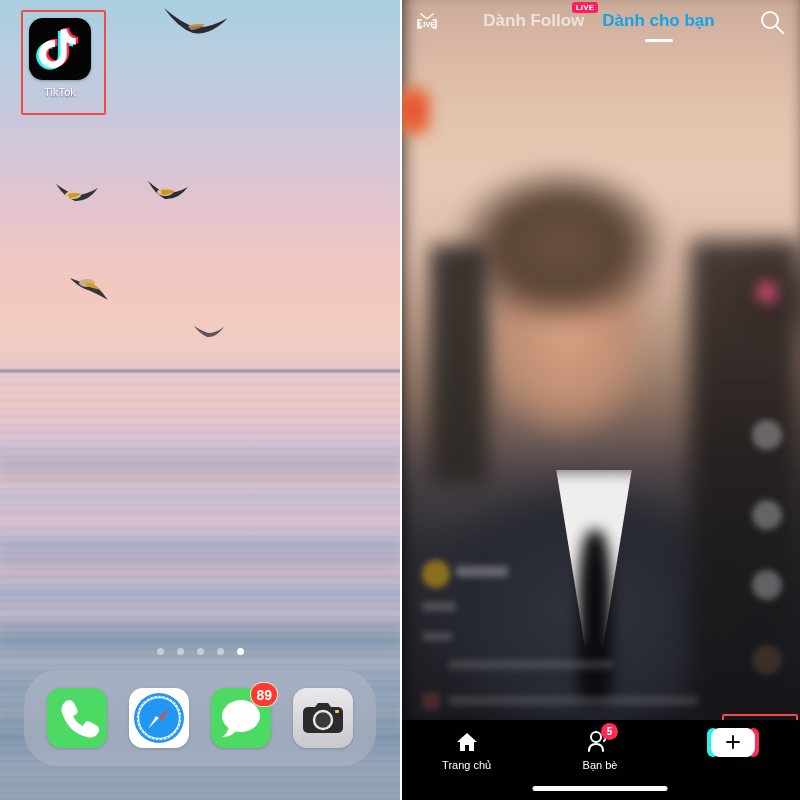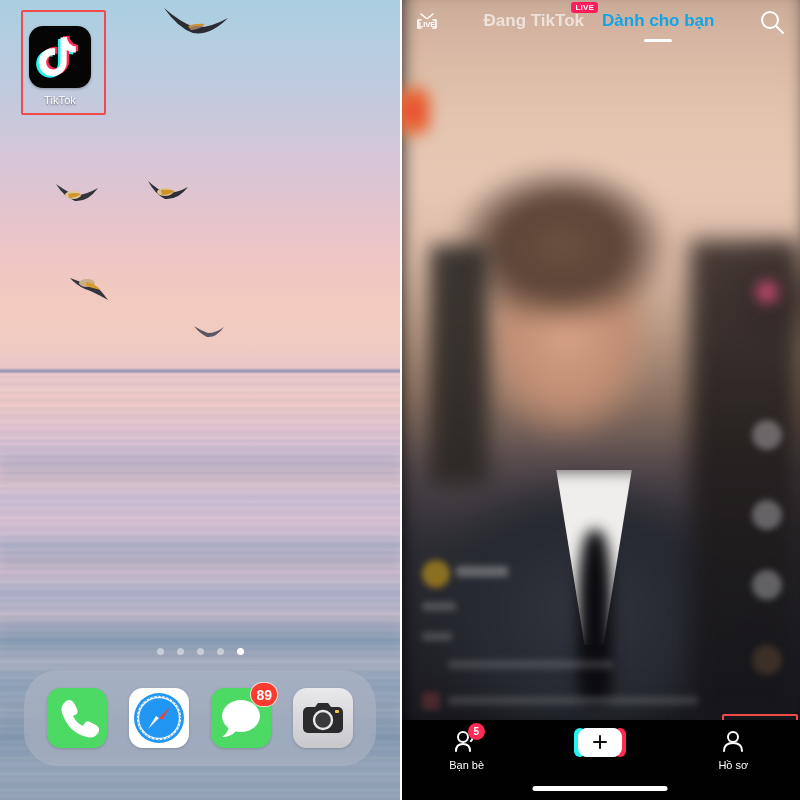--- a/index.html
+++ b/index.html
@@ -369,21 +369,21 @@
         <ellipse cx="19" cy="11" rx="8" ry="4" fill="#c9b08a"></ellipse>
         <path d="M18 10 Q26 11 33 18 Q24 16 18 14 Z" fill="#d49a2c"></path>
       </svg>
     </div>
     <div class="bird" style="left:192px;top:322px;">
       <svg width="34" height="20" viewBox="0 0 34 20">
         <path d="M2 4 Q10 9 16 11 Q24 11 32 5 Q24 16 15 15 Q7 11 2 4 Z" fill="#5a5663"></path>
       </svg>
     </div>
 
-    <div class="app-icon-wrap" style="left:29px;top:18px;margin-top:8px;">
+    <div class="app-icon-wrap" style="left:29px;top:18px;">
       <div class="app-tile">
         <svg width="62" height="62" viewBox="0 0 62 62">
           <path d="M31.5 11.5 L31.5 36.2 a7.2 7.2 0 1 1 -5.4 -6.95 l0 -6.9 a14 14 0 1 0 11.6 13.7 l0 -12.1 a15.4 15.4 0 0 0 9.1 2.9 l0 -6.6 a9.4 9.4 0 0 1 -8.9 -9.2 Z" fill="#25f4ee" transform="translate(-2.6,1.6)"></path>
           <path d="M31.5 11.5 L31.5 36.2 a7.2 7.2 0 1 1 -5.4 -6.95 l0 -6.9 a14 14 0 1 0 11.6 13.7 l0 -12.1 a15.4 15.4 0 0 0 9.1 2.9 l0 -6.6 a9.4 9.4 0 0 1 -8.9 -9.2 Z" fill="#fe2c55" transform="translate(2.4,-1.3)"></path>
           <path d="M31.5 11.5 L31.5 36.2 a7.2 7.2 0 1 1 -5.4 -6.95 l0 -6.9 a14 14 0 1 0 11.6 13.7 l0 -12.1 a15.4 15.4 0 0 0 9.1 2.9 l0 -6.6 a9.4 9.4 0 0 1 -8.9 -9.2 Z" fill="#ffffff"></path>
         </svg>
       </div>
       <div class="app-label">TikTok</div>
     </div>
     <div class="highlight-box" style="left:21px;top:10px;width:85px;height:105px;"></div>
@@ -453,36 +453,44 @@
     <div class="tiktok-header">
       <div class="live-tv-icon">
         <svg width="26" height="26" viewBox="0 0 26 26">
           <path d="M7 5 L12.5 9.5 M19 5 L13.5 9.5" stroke="#fff" stroke-width="1.5" fill="none" stroke-linecap="round"></path>
           <path d="M4 11 h3 M4 11 v8 M4 19 h3 M22 11 h-3 M22 11 v8 M22 19 h-3" stroke="#fff" stroke-width="1.6" fill="none" stroke-linecap="round"></path>
           <text x="13" y="18" font-size="7.5" font-weight="bold" fill="#fff" text-anchor="middle" font-family="Liberation Sans, sans-serif">LIVE</text>
         </svg>
       </div>
       <div class="header-tabs">
         <div class="tab">
-          <span>Đang TikTok</span>
+          <span>Dành Follow</span>
           <span class="live-badge">LIVE</span>
         </div>
         <div class="tab active">
           <span>Dành cho bạn</span>
         </div>
       </div>
       <div class="search-btn">
         <svg width="28" height="28" viewBox="0 0 28 28">
           <circle cx="12" cy="12" r="8" fill="none" stroke="#fff" stroke-width="2"></circle>
           <line x1="18" y1="18" x2="25" y2="25" stroke="#fff" stroke-width="2" stroke-linecap="round"></line>
         </svg>
       </div>
     </div>
 
     <div class="tiktok-nav">
+      <div class="nav-item">
+        <div class="nav-icon-wrap">
+          <svg width="24" height="24" viewBox="0 0 24 24">
+            <path d="M12 3 L22 12 h-3 v9 h-5 v-6 h-4 v6 h-5 v-9 h-3 Z" fill="#fff"></path>
+          </svg>
+        </div>
+        <div class="nav-label">Trang chủ</div>
+      </div>
 
       <div class="nav-item">
         <div class="nav-icon-wrap">
           <svg width="28" height="24" viewBox="0 0 28 24">
             <circle cx="10" cy="7" r="5" fill="none" stroke="#fff" stroke-width="2"></circle>
             <path d="M3 21 q0 -7 7 -7 q7 0 7 7" fill="none" stroke="#fff" stroke-width="2" stroke-linecap="round"></path>
             <path d="M18 4 a5 5 0 0 1 0 7" fill="none" stroke="#fff" stroke-width="2" stroke-linecap="round"></path>
           </svg>
           <div class="nav-badge">5</div>
         </div>
@@ -495,29 +503,20 @@
             <div class="create-plus">
               <svg width="16" height="16" viewBox="0 0 16 16">
                 <path d="M8 2 v12 M2 8 h12" stroke="#111" stroke-width="2" stroke-linecap="round"></path>
               </svg>
             </div>
           </div>
         </div>
       </div>
 
 
-      <div class="nav-item">
-        <div class="nav-icon-wrap">
-          <svg width="24" height="24" viewBox="0 0 24 24">
-            <circle cx="12" cy="7" r="5" fill="none" stroke="#fff" stroke-width="2"></circle>
-            <path d="M3 21 q0 -8 9 -8 q9 0 9 8" fill="none" stroke="#fff" stroke-width="2" stroke-linecap="round"></path>
-          </svg>
-        </div>
-        <div class="nav-label">Hồ sơ</div>
-      </div>
     </div>
 
     <div class="highlight-box" style="left:322px;top:714px;width:76px;height:68px;"></div>
     <div class="home-indicator"></div>
   </div>
 
   <div class="panel-divider"></div>
 </div>
 
 </body></html>

